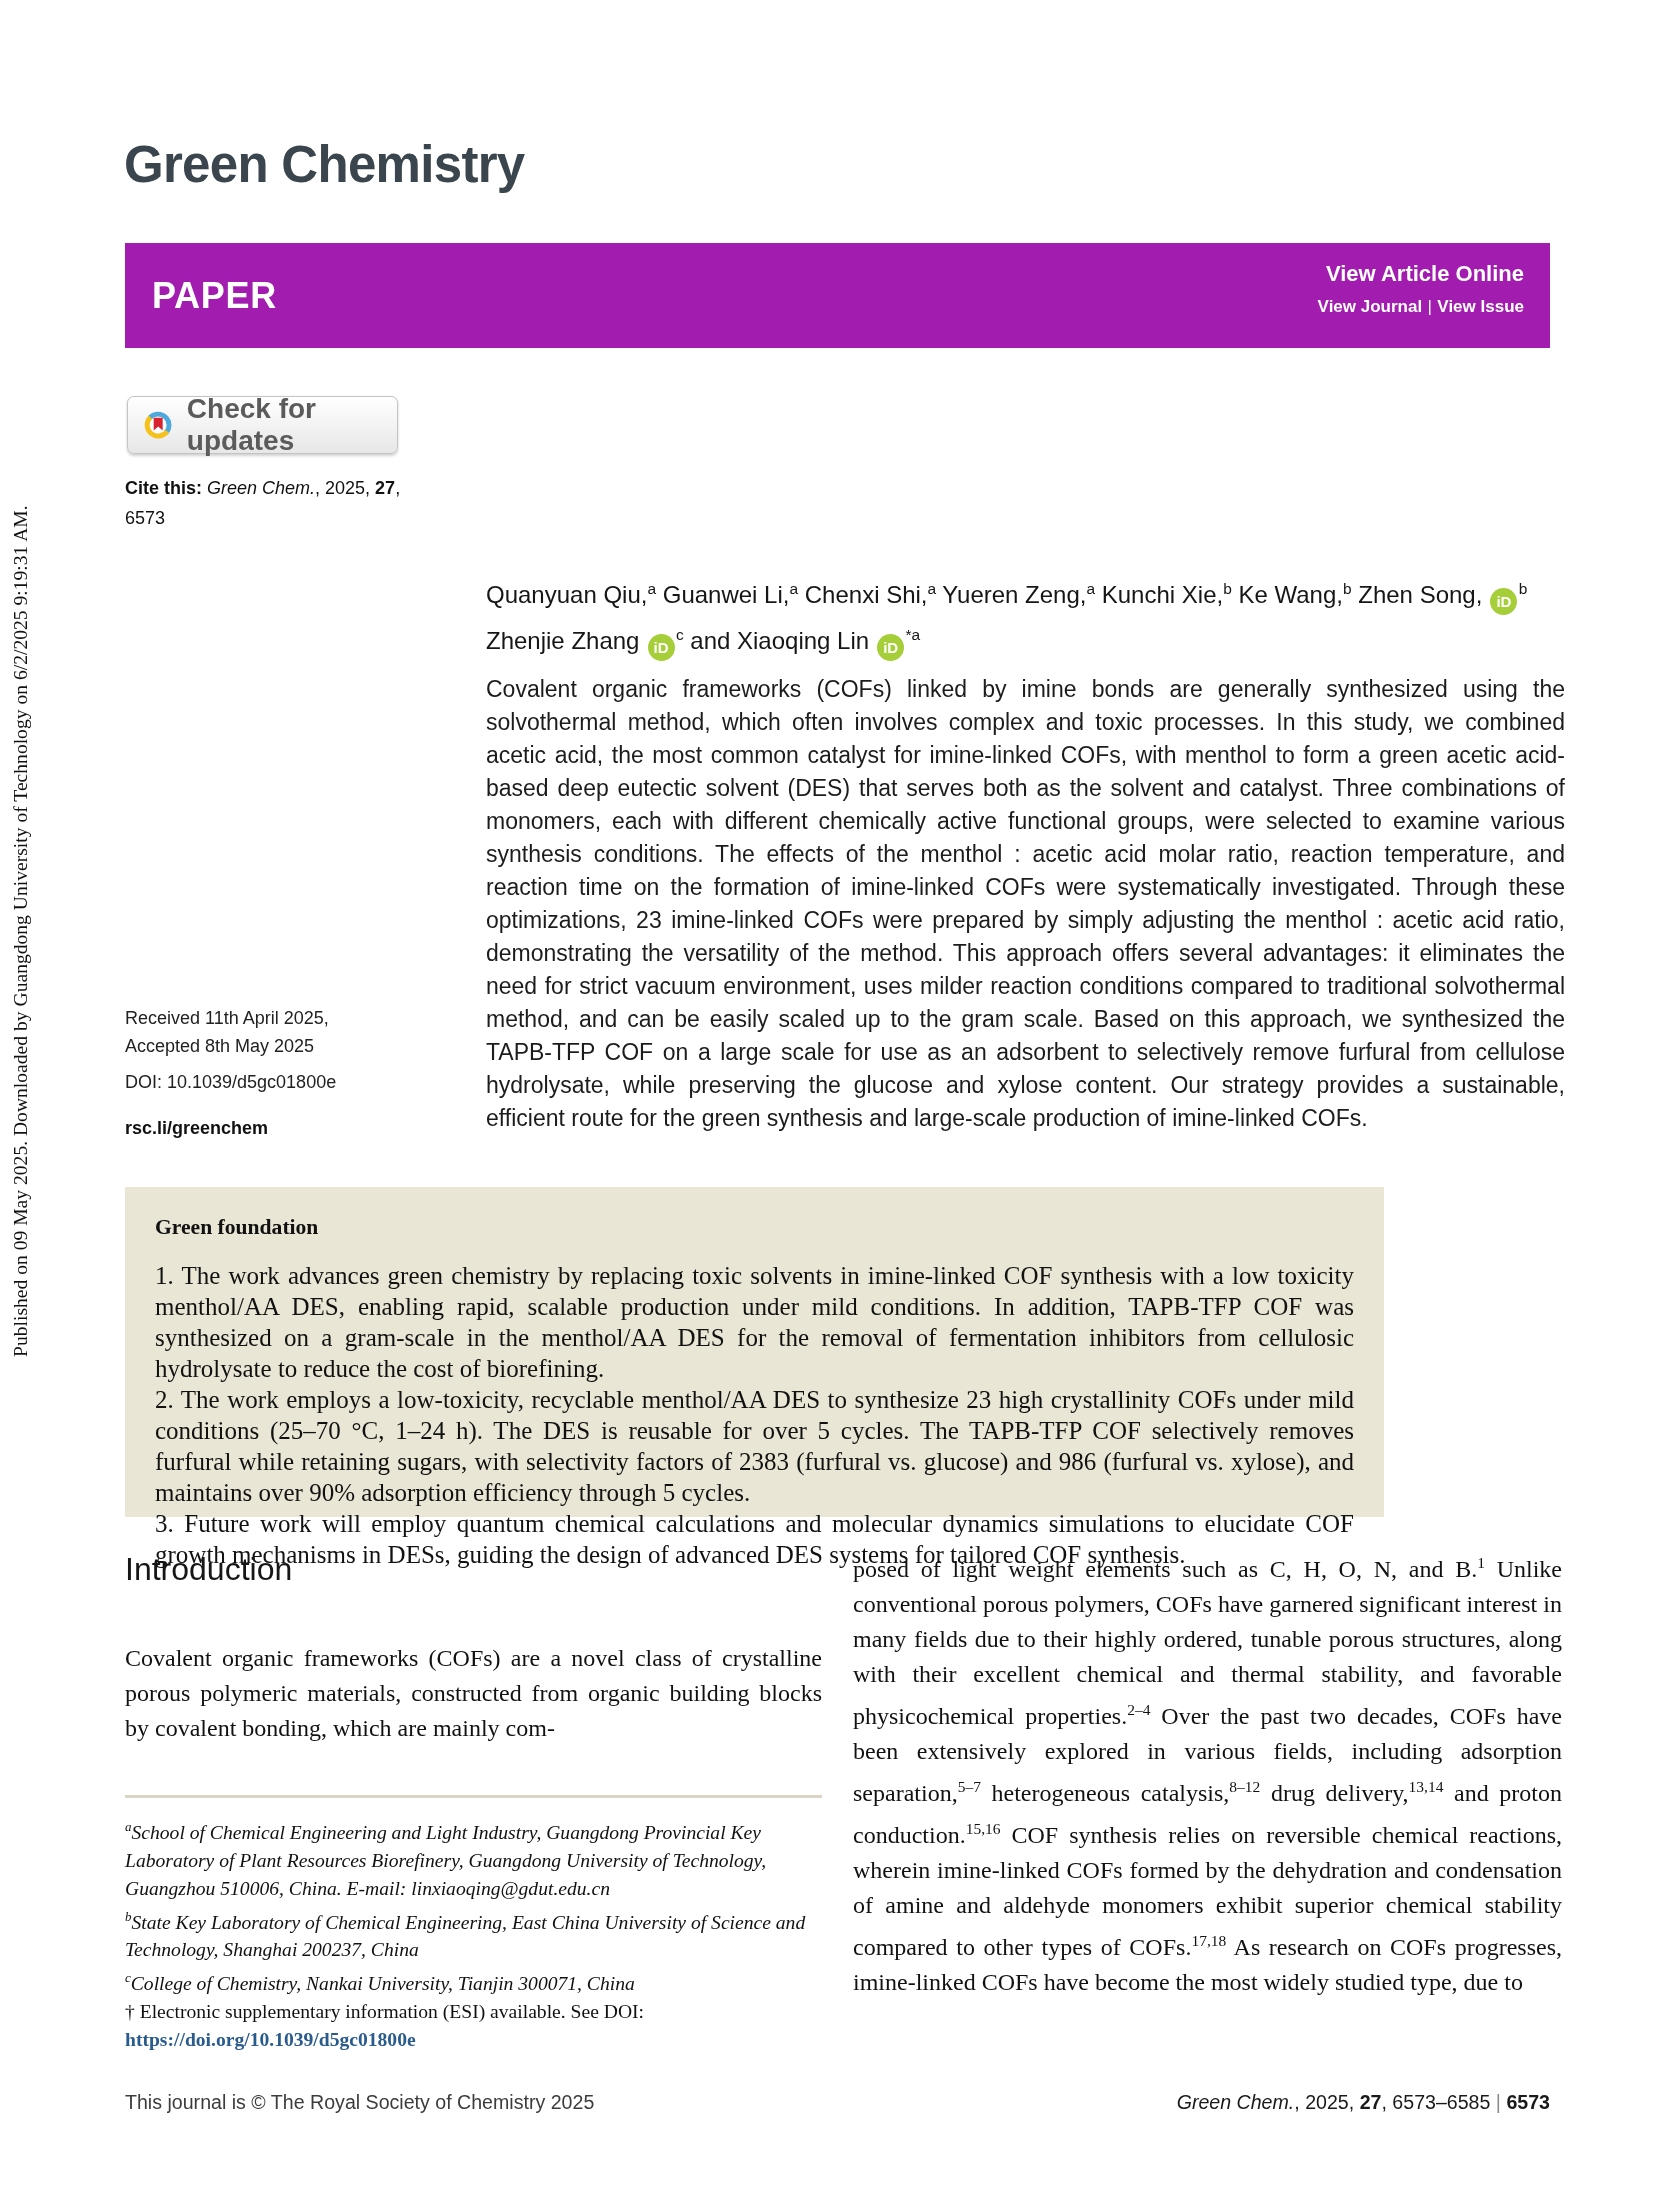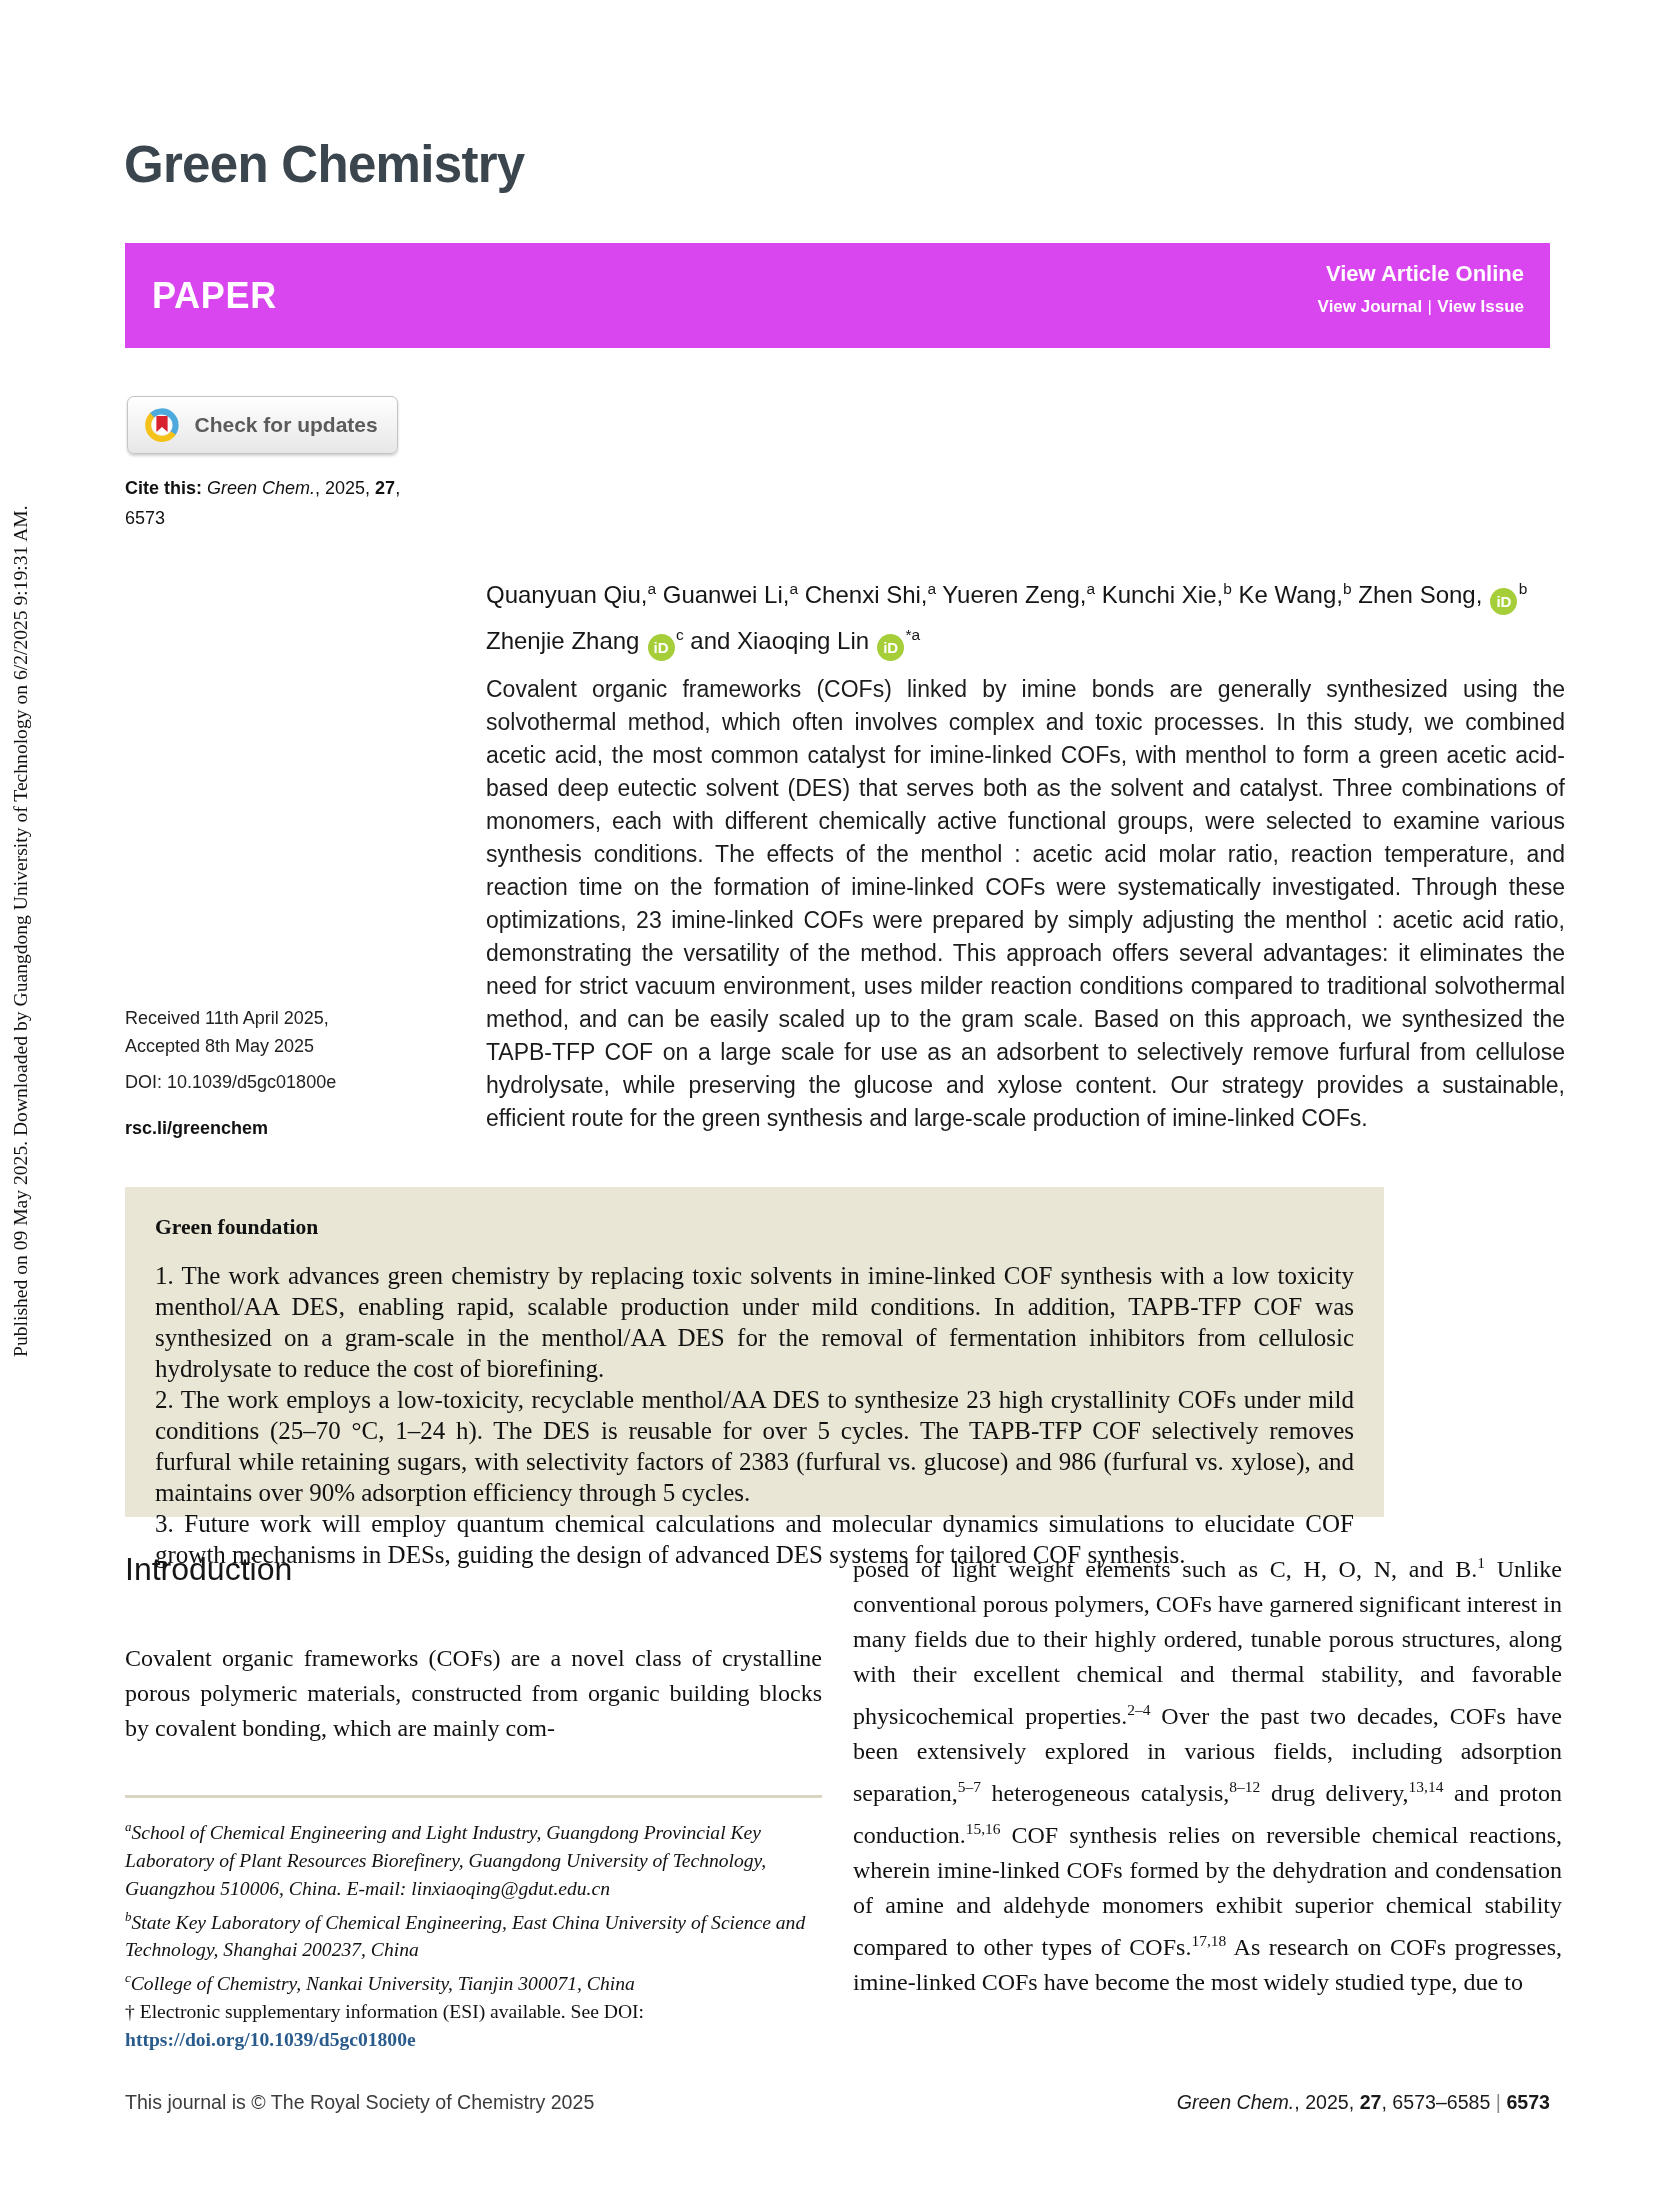--- a/index.html
+++ b/index.html
@@ -14,34 +14,34 @@
   
   .masthead-title{position:absolute;left:124px;top:135px;font-size:51px;font-weight:bold;
     color:#3a454d;letter-spacing:-0.7px;}
 
   .rsc-logo{position:absolute;left:1140px;top:65px;display:flex;align-items:center;gap:13.5px;}
   .rsc-mark{width:149px;height:149px;}
   .rsc-text{color:#253c6e;font-size:32px;line-height:38px;letter-spacing:0.3px;}
   .rsc-text .b{font-weight:bold;}
 
   
-  .paper-banner{position:absolute;left:125px;top:243px;width:1425px;height:105px;background:#d946ef;}
+  .paper-banner{position:absolute;left:125px;top:243px;width:1425px;height:105px;background:#a21caf;}
   .paper-label{position:absolute;left:27px;top:50%;transform:translateY(-50%);
     font-size:36px;font-weight:bold;color:#ffffff;letter-spacing:0.7px;}
   .banner-right{position:absolute;right:26px;top:17.6px;text-align:right;color:#ffffff;}
   .view-article{font-size:22px;font-weight:bold;}
   .view-links{font-size:17px;font-weight:bold;margin-top:10.8px;}
   .view-links .vsep{padding:0 5.4px;font-weight:normal;}
 
   
   .check-badge{position:absolute;left:127px;top:396px;width:271px;height:58px;
     border:1.4px solid #c3c3c3;border-radius:6.8px;background:linear-gradient(#ffffff,#e7e7e7);
     box-shadow:0 1.4px 2.7px rgba(0,0,0,.18);display:flex;align-items:center;gap:13.5px;
     padding:0 15px;box-sizing:border-box;cursor:pointer;}
-  .check-badge .label{color:#5b5b5b;font-size:21px;font-weight:bold;}
+  .check-badge .label{color:#5b5b5b;font-size:28px;font-weight:bold;}
 
   
   .cite-block{position:absolute;left:125px;top:473px;width:304px;font-size:18px;line-height:30px;color:#111;}
   .meta-received{position:absolute;left:125px;top:1004px;font-size:18px;line-height:28px;color:#222;}
   .meta-doi{position:absolute;left:125px;top:1072px;font-size:18px;color:#222;}
   .journal-link{position:absolute;left:125px;top:1118px;font-size:18px;font-weight:bold;color:#111;cursor:pointer;}
 
   
   .article-title{position:absolute;left:486px;top:387px;width:1081px;
     font-size:32px;font-weight:bold;color:#151717;line-height:43px;letter-spacing:-0.3px;}

